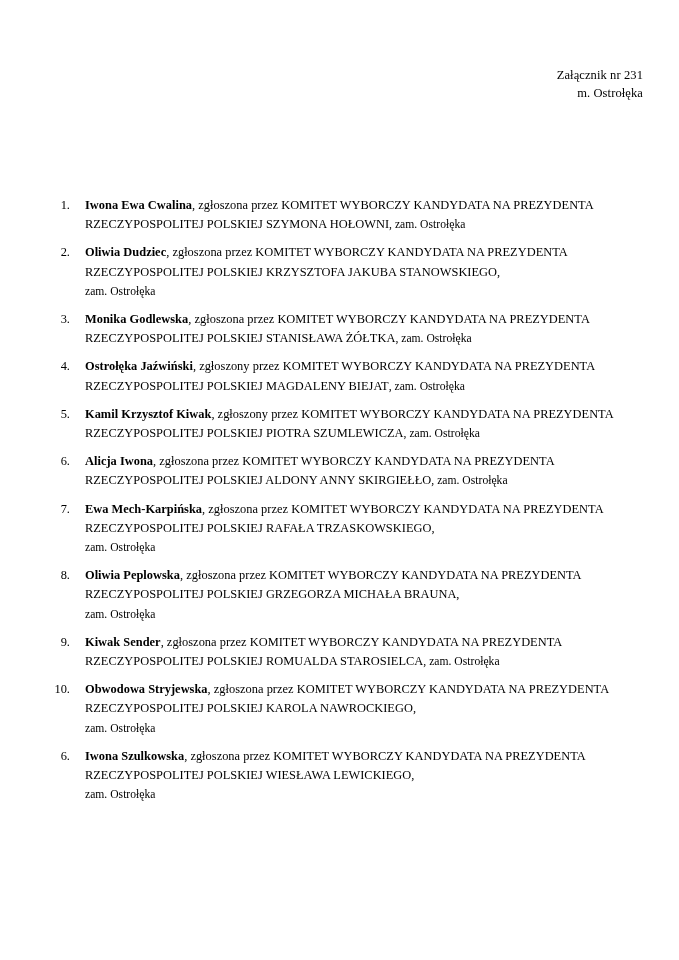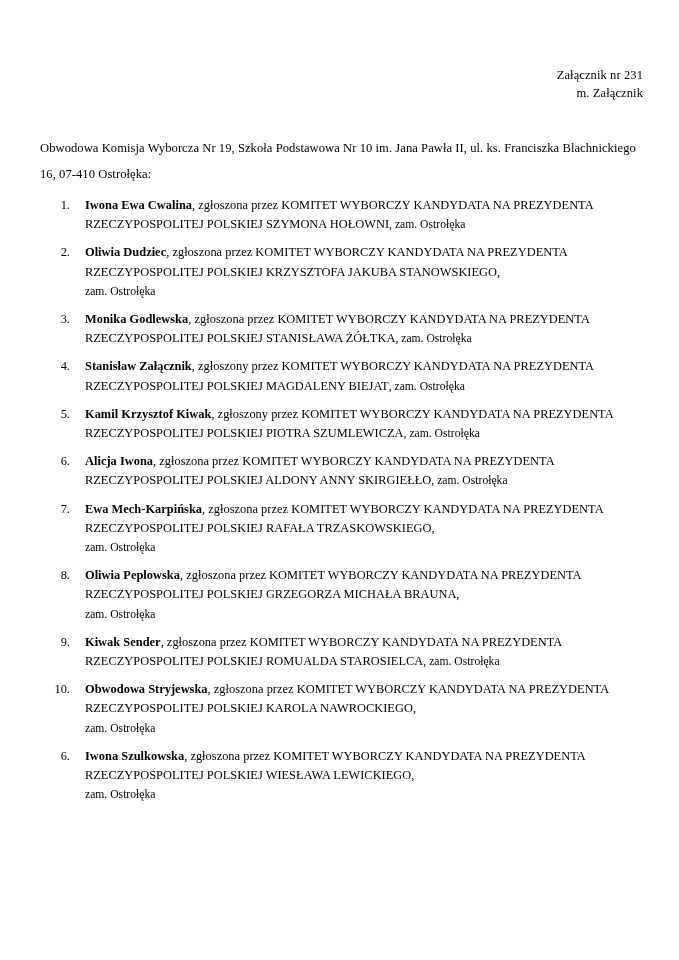--- a/index.html
+++ b/index.html
@@ -98,41 +98,40 @@
     font-size: 11.6px;
   }
 </style>
 </head>
 <body>
 
 <div class="page">
 
   <div class="doc-header">
     <span class="line">Załącznik nr 231</span>
-    <span class="line">m. Załącznik</span>
+    <span class="line">m. Ostrołęka</span>
   </div>
 
-  <p class="intro">Obwodowa Komisja Wyborcza Nr 19, Szkoła Podstawowa Nr 10 im. Jana Pawła II, ul. ks. Franciszka Blachnickiego 16, 07-410 Ostrołęka:</p>
 
   <ol class="list" id="member-list">
       <li class="list-item">
         <span class="item-number">1.</span>
         <span class="item-body"><span class="cand-name">Iwona Ewa Cwalina</span><span class="cand-mid">, zgłoszona przez </span><span class="cand-committee">KOMITET WYBORCZY KANDYDATA NA PREZYDENTA RZECZYPOSPOLITEJ POLSKIEJ SZYMONA HOŁOWNI</span><span class="cand-residence" style="margin-left: 0px;">, zam. Ostrołęka</span></span>
       </li>
       <li class="list-item">
         <span class="item-number">2.</span>
         <span class="item-body"><span class="cand-name">Oliwia Dudziec</span><span class="cand-mid">, zgłoszona przez </span><span class="cand-committee">KOMITET WYBORCZY KANDYDATA NA PREZYDENTA RZECZYPOSPOLITEJ POLSKIEJ KRZYSZTOFA JAKUBA STANOWSKIEGO,</span><br><span class="cand-residence">zam. Ostrołęka</span></span>
       </li>
       <li class="list-item">
         <span class="item-number">3.</span>
         <span class="item-body"><span class="cand-name">Monika Godlewska</span><span class="cand-mid">, zgłoszona przez </span><span class="cand-committee">KOMITET WYBORCZY KANDYDATA NA PREZYDENTA RZECZYPOSPOLITEJ POLSKIEJ STANISŁAWA ŻÓŁTKA</span><span class="cand-residence" style="margin-left: 0px;">, zam. Ostrołęka</span></span>
       </li>
       <li class="list-item">
         <span class="item-number">4.</span>
-        <span class="item-body"><span class="cand-name">Stanisław Załącznik</span><span class="cand-mid">, zgłoszony przez </span><span class="cand-committee">KOMITET WYBORCZY KANDYDATA NA PREZYDENTA RZECZYPOSPOLITEJ POLSKIEJ MAGDALENY BIEJAT</span><span class="cand-residence" style="margin-left: 0px;">, zam. Ostrołęka</span></span>
+        <span class="item-body"><span class="cand-name">Ostrołęka Jaźwiński</span><span class="cand-mid">, zgłoszony przez </span><span class="cand-committee">KOMITET WYBORCZY KANDYDATA NA PREZYDENTA RZECZYPOSPOLITEJ POLSKIEJ MAGDALENY BIEJAT</span><span class="cand-residence" style="margin-left: 0px;">, zam. Ostrołęka</span></span>
       </li>
       <li class="list-item">
         <span class="item-number">5.</span>
         <span class="item-body"><span class="cand-name">Kamil Krzysztof Kiwak</span><span class="cand-mid">, zgłoszony przez </span><span class="cand-committee">KOMITET WYBORCZY KANDYDATA NA PREZYDENTA RZECZYPOSPOLITEJ POLSKIEJ PIOTRA SZUMLEWICZA</span><span class="cand-residence" style="margin-left: 0px;">, zam. Ostrołęka</span></span>
       </li>
       <li class="list-item">
         <span class="item-number">6.</span>
         <span class="item-body"><span class="cand-name">Alicja Iwona</span><span class="cand-mid">, zgłoszona przez </span><span class="cand-committee">KOMITET WYBORCZY KANDYDATA NA PREZYDENTA RZECZYPOSPOLITEJ POLSKIEJ ALDONY ANNY SKIRGIEŁŁO</span><span class="cand-residence" style="margin-left: 0px;">, zam. Ostrołęka</span></span>
       </li>
       <li class="list-item">

